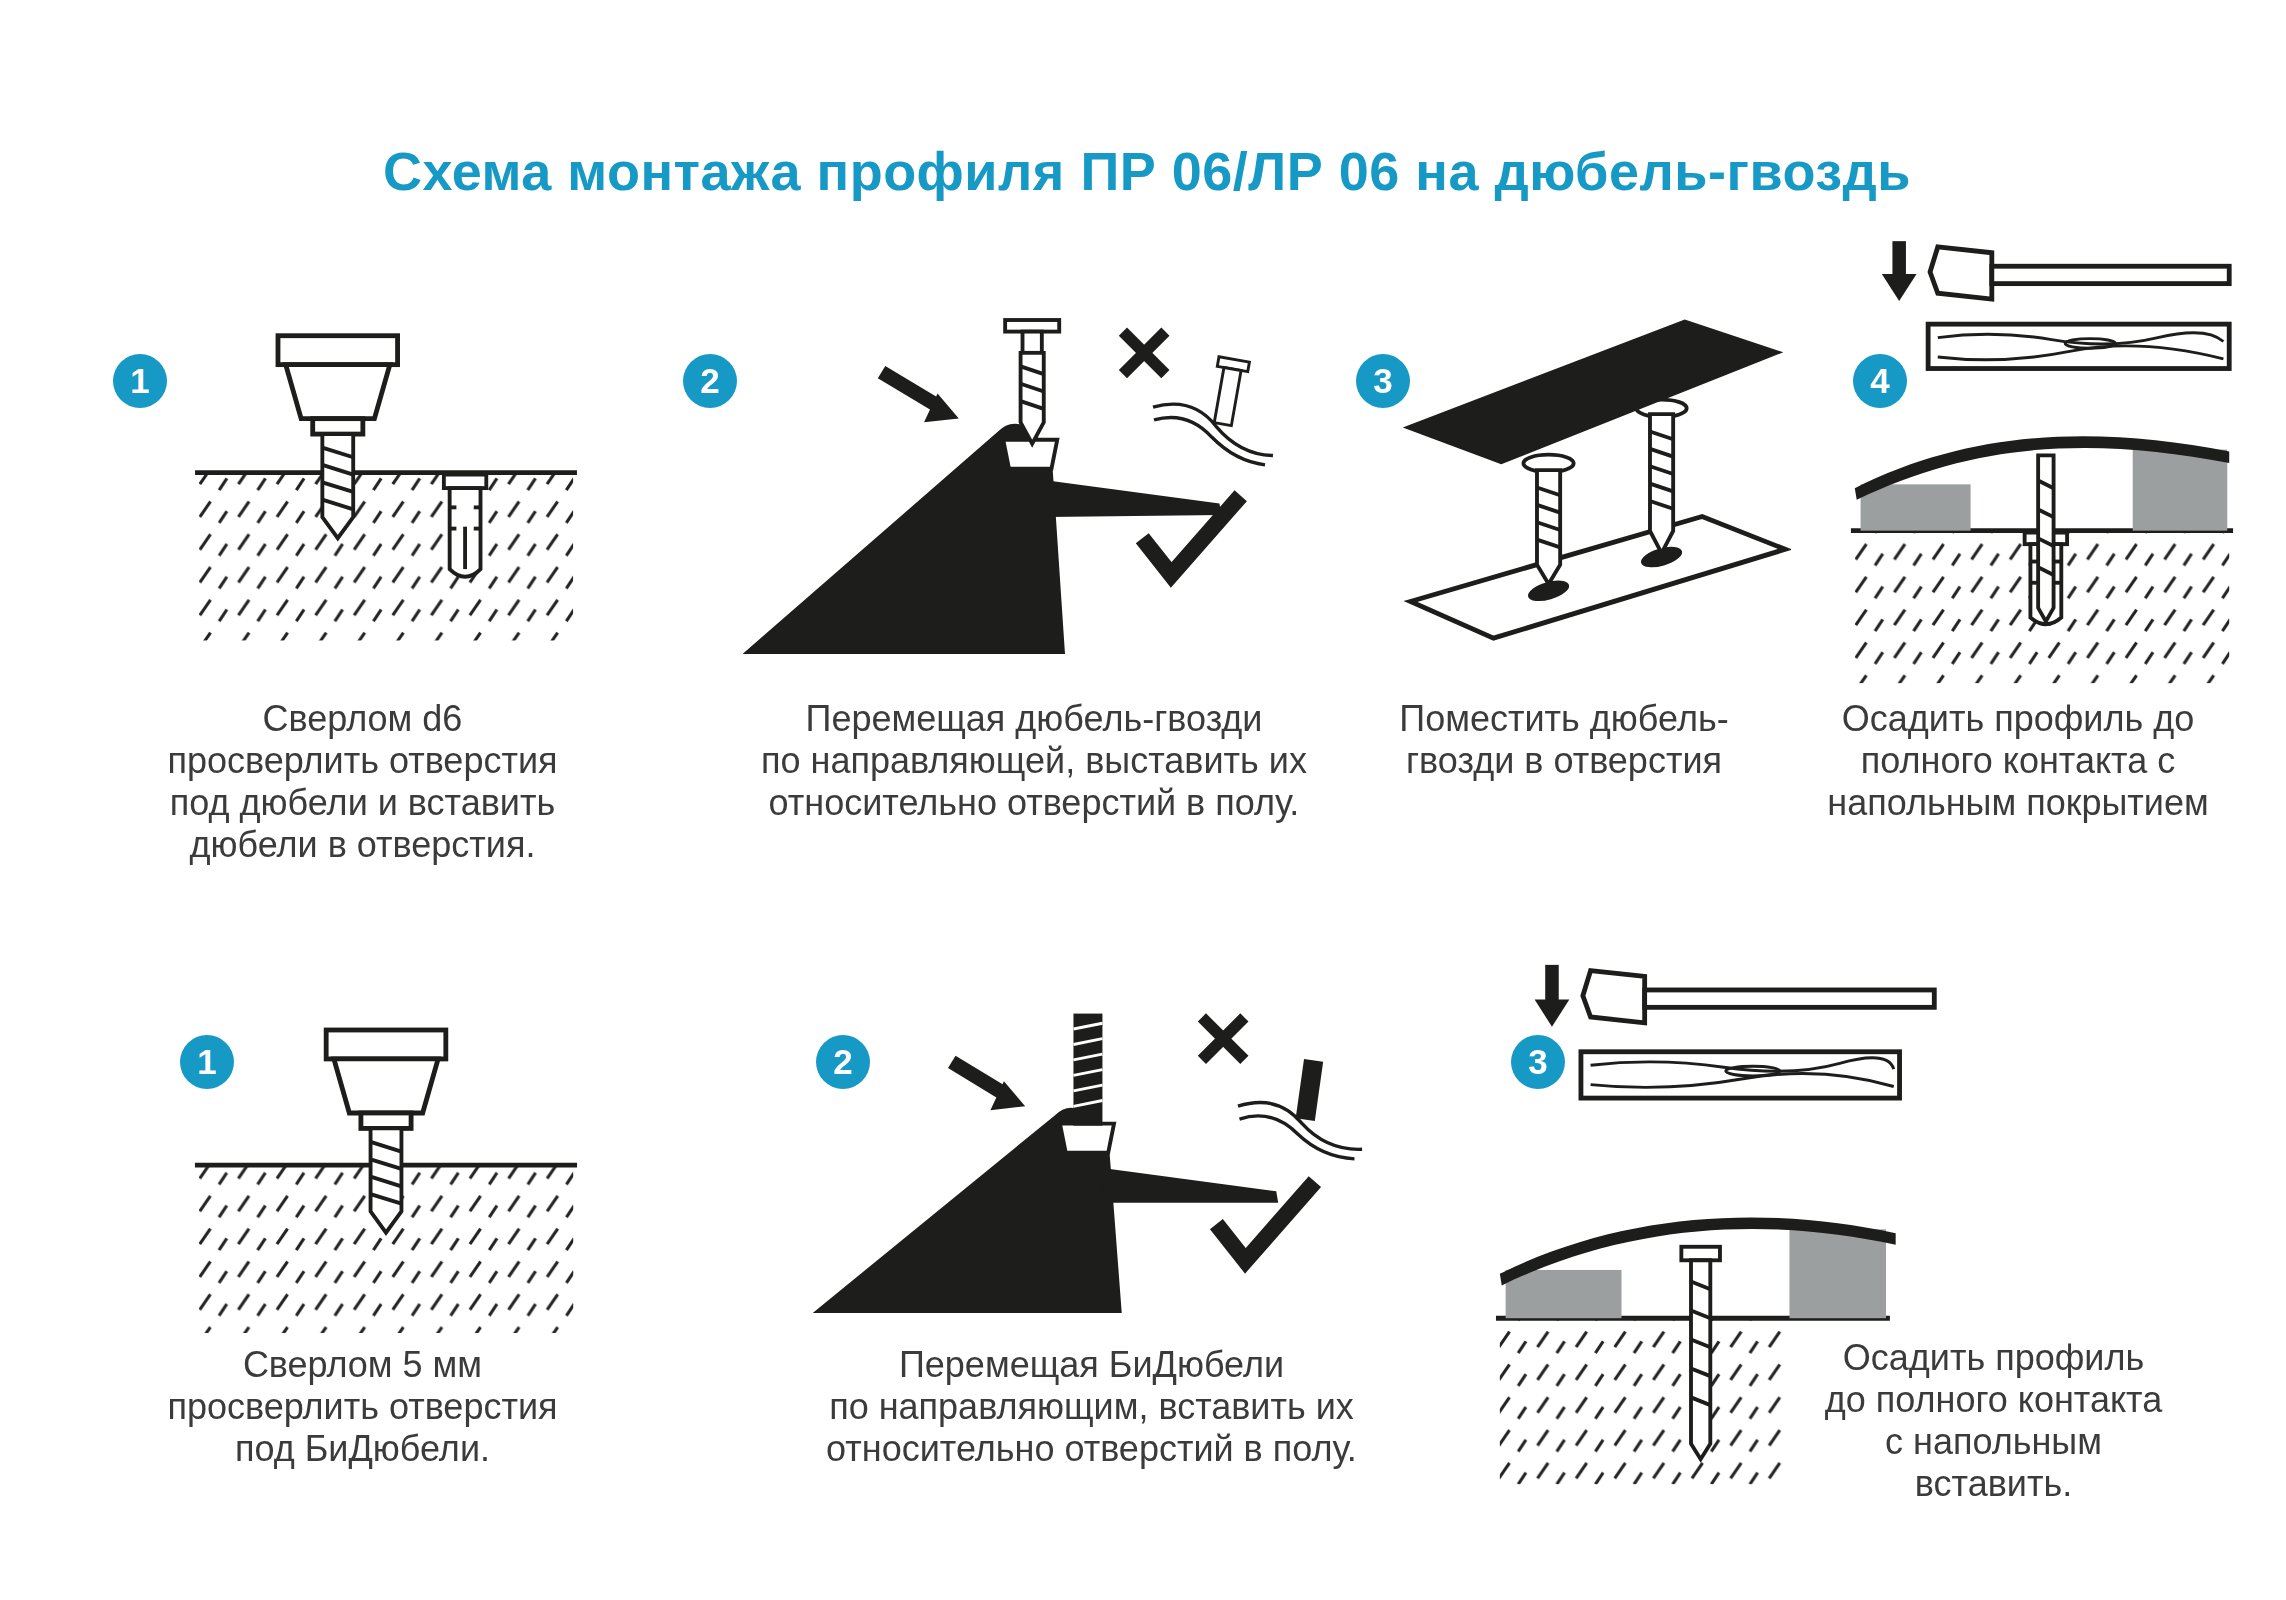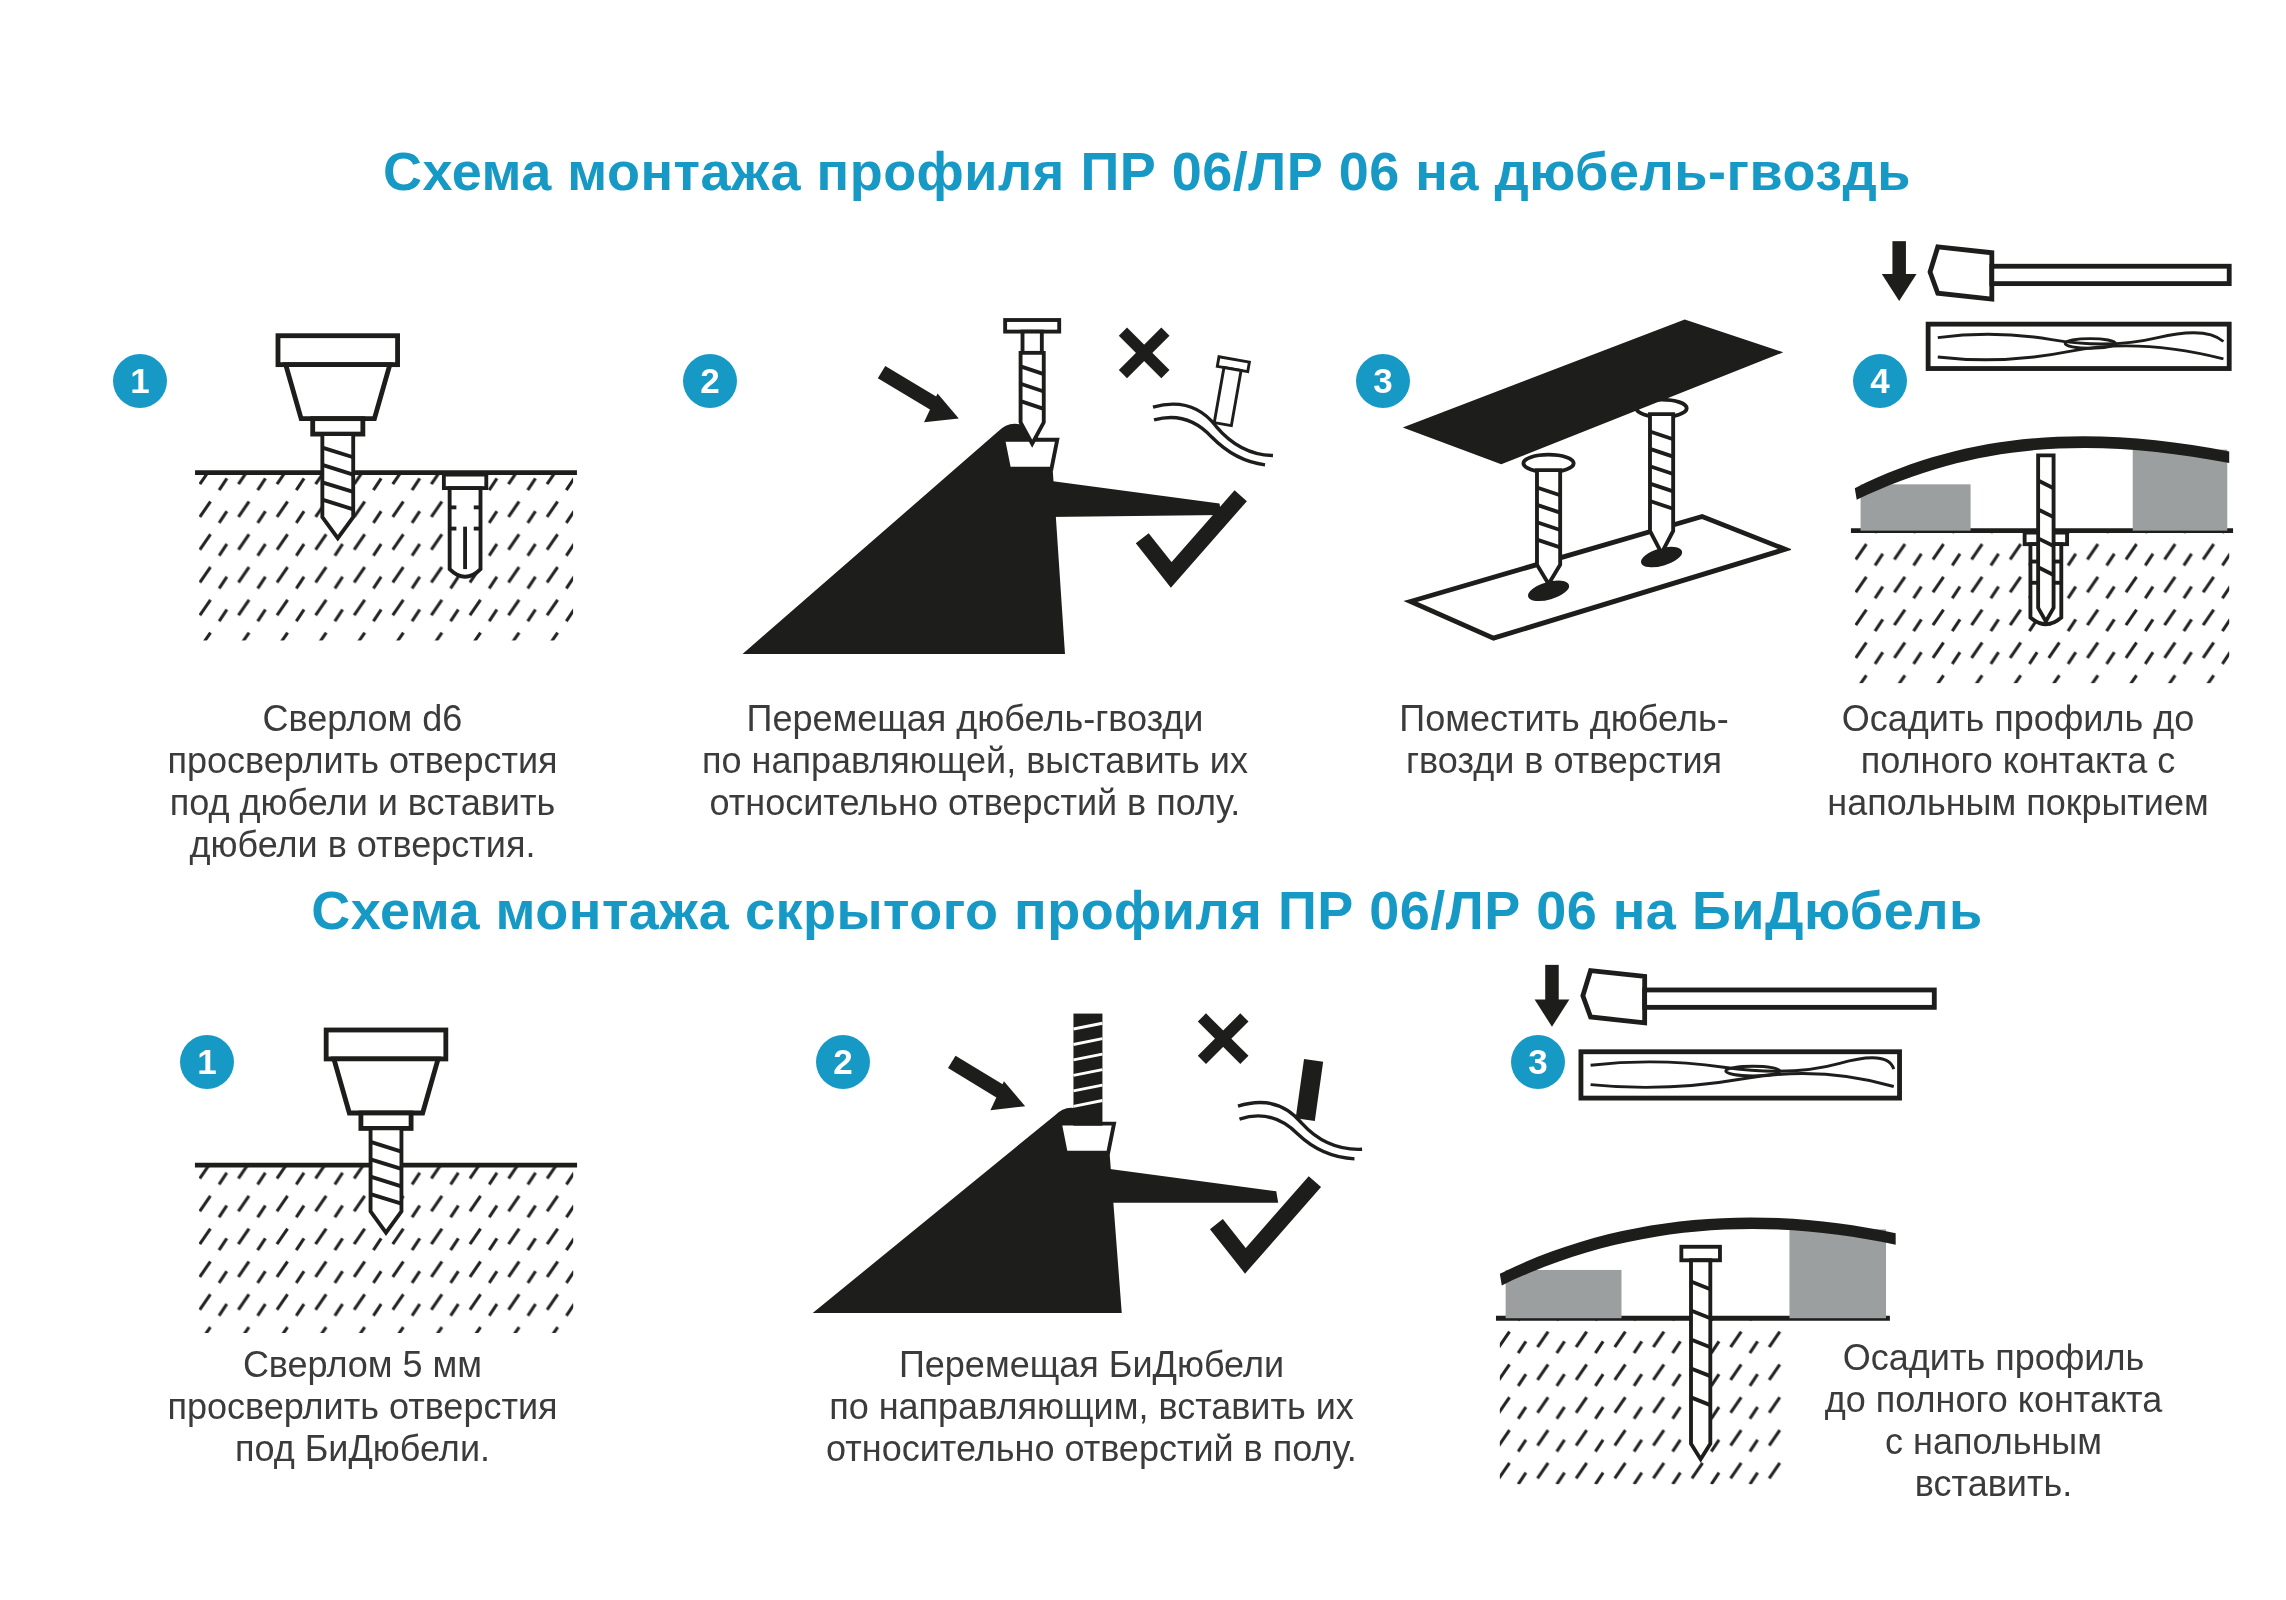--- a/index.html
+++ b/index.html
@@ -84,21 +84,21 @@
     <g transform="rotate(22 505 112)">
       <path d="M438 122 Q472 96 506 116 Q540 134 572 122" fill="none" stroke="#1d1d1b" stroke-width="3.5"></path>
       <path d="M444 134 Q472 112 506 128 Q538 142 568 134" fill="none" stroke="#1d1d1b" stroke-width="3.5"></path>
       <g transform="rotate(-12 505 80)" fill="#fff" stroke="#1d1d1b" stroke-width="3">
         <rect x="489" y="44" width="32" height="10"></rect>
         <rect x="496" y="54" width="18" height="58"></rect>
       </g>
     </g>
     <path d="M428 232 L458 270 L530 188" stroke="#1d1d1b" stroke-width="17" fill="none"></path>
   </svg>
-  <div class="caption" style="left:666px;top:698px;width:618px">Перемещая дюбель-гвозди
+  <div class="caption" style="left:725px;top:698px;width:618px">Перемещая дюбель-гвозди
 по направляющей, выставить их
 относительно отверстий в полу.</div>
 
   <div class="step-num" style="left:1356px;top:354px">3</div>
   <svg class="illus" style="left:1395px;top:304px" width="396" height="367" viewBox="0 0 410 380">
     <polygon points="16,308 318,220 404,254 102,346" fill="#fff" stroke="#1d1d1b" stroke-width="5"></polygon>
     <ellipse cx="159" cy="297" rx="22" ry="9" transform="rotate(-16 159 297)" fill="#1d1d1b"></ellipse>
     <ellipse cx="276" cy="262" rx="22" ry="9" transform="rotate(-16 276 262)" fill="#1d1d1b"></ellipse>
     <g fill="#fff" stroke="#1d1d1b" stroke-width="4">
       <ellipse cx="159" cy="165" rx="26" ry="9"></ellipse>
@@ -164,21 +164,20 @@
       <line x1="196" y1="250" x2="212" y2="258"></line>
       <line x1="196" y1="280" x2="212" y2="288"></line>
       <line x1="196" y1="310" x2="212" y2="318"></line>
       <line x1="196" y1="340" x2="212" y2="348"></line>
     </g>
   </svg>
   <div class="caption" style="left:1801px;top:698px;width:434px">Осадить профиль до
 полного контакта с
 напольным покрытием</div>
 
-  <div class="title" style="top:879px">Схема монтажа скрытого профиля ПР 06/ЛР 06 на БиДюбель</div>
 
   <div class="step-num" style="left:180px;top:1035px">1</div>
   <svg class="illus" style="left:193px;top:1022px" width="386" height="319" viewBox="0 0 400 330">
     <defs>
       <pattern id="pE" width="40" height="34" patternUnits="userSpaceOnUse">
         <path d="M7 26 L18 10" stroke="#222" stroke-width="3.2" fill="none"></path>
         <path d="M27 32 L35 20" stroke="#222" stroke-width="3.2" fill="none"></path>
       </pattern>
     </defs>
     <rect x="6" y="150" width="388" height="172" fill="url(#pE)"></rect>

